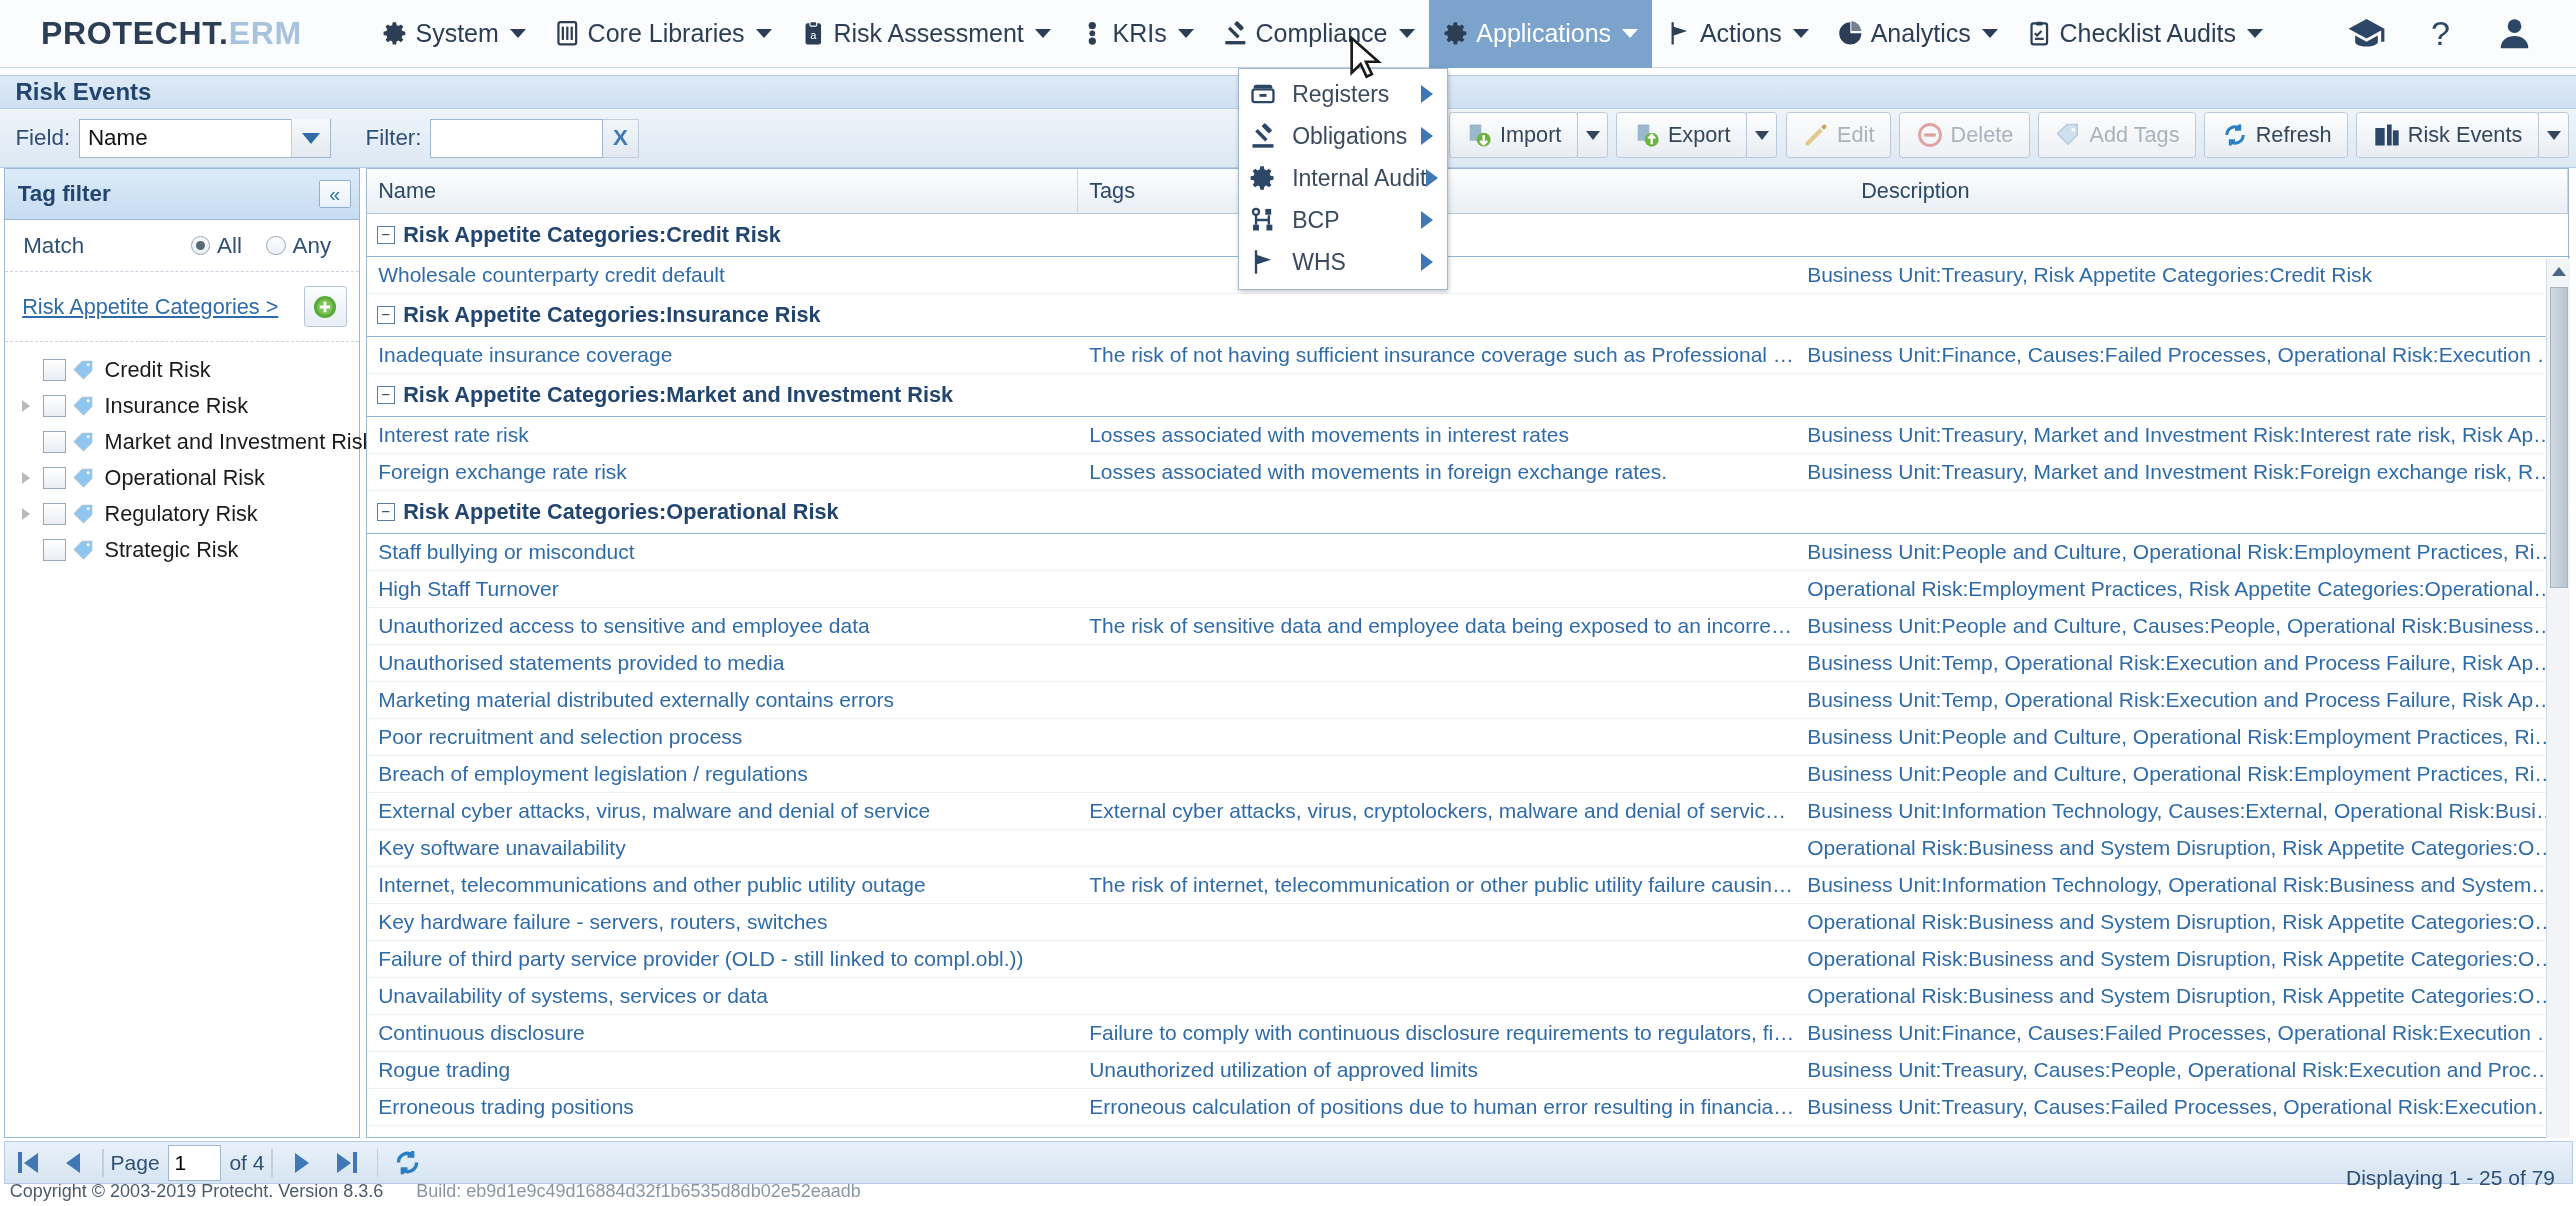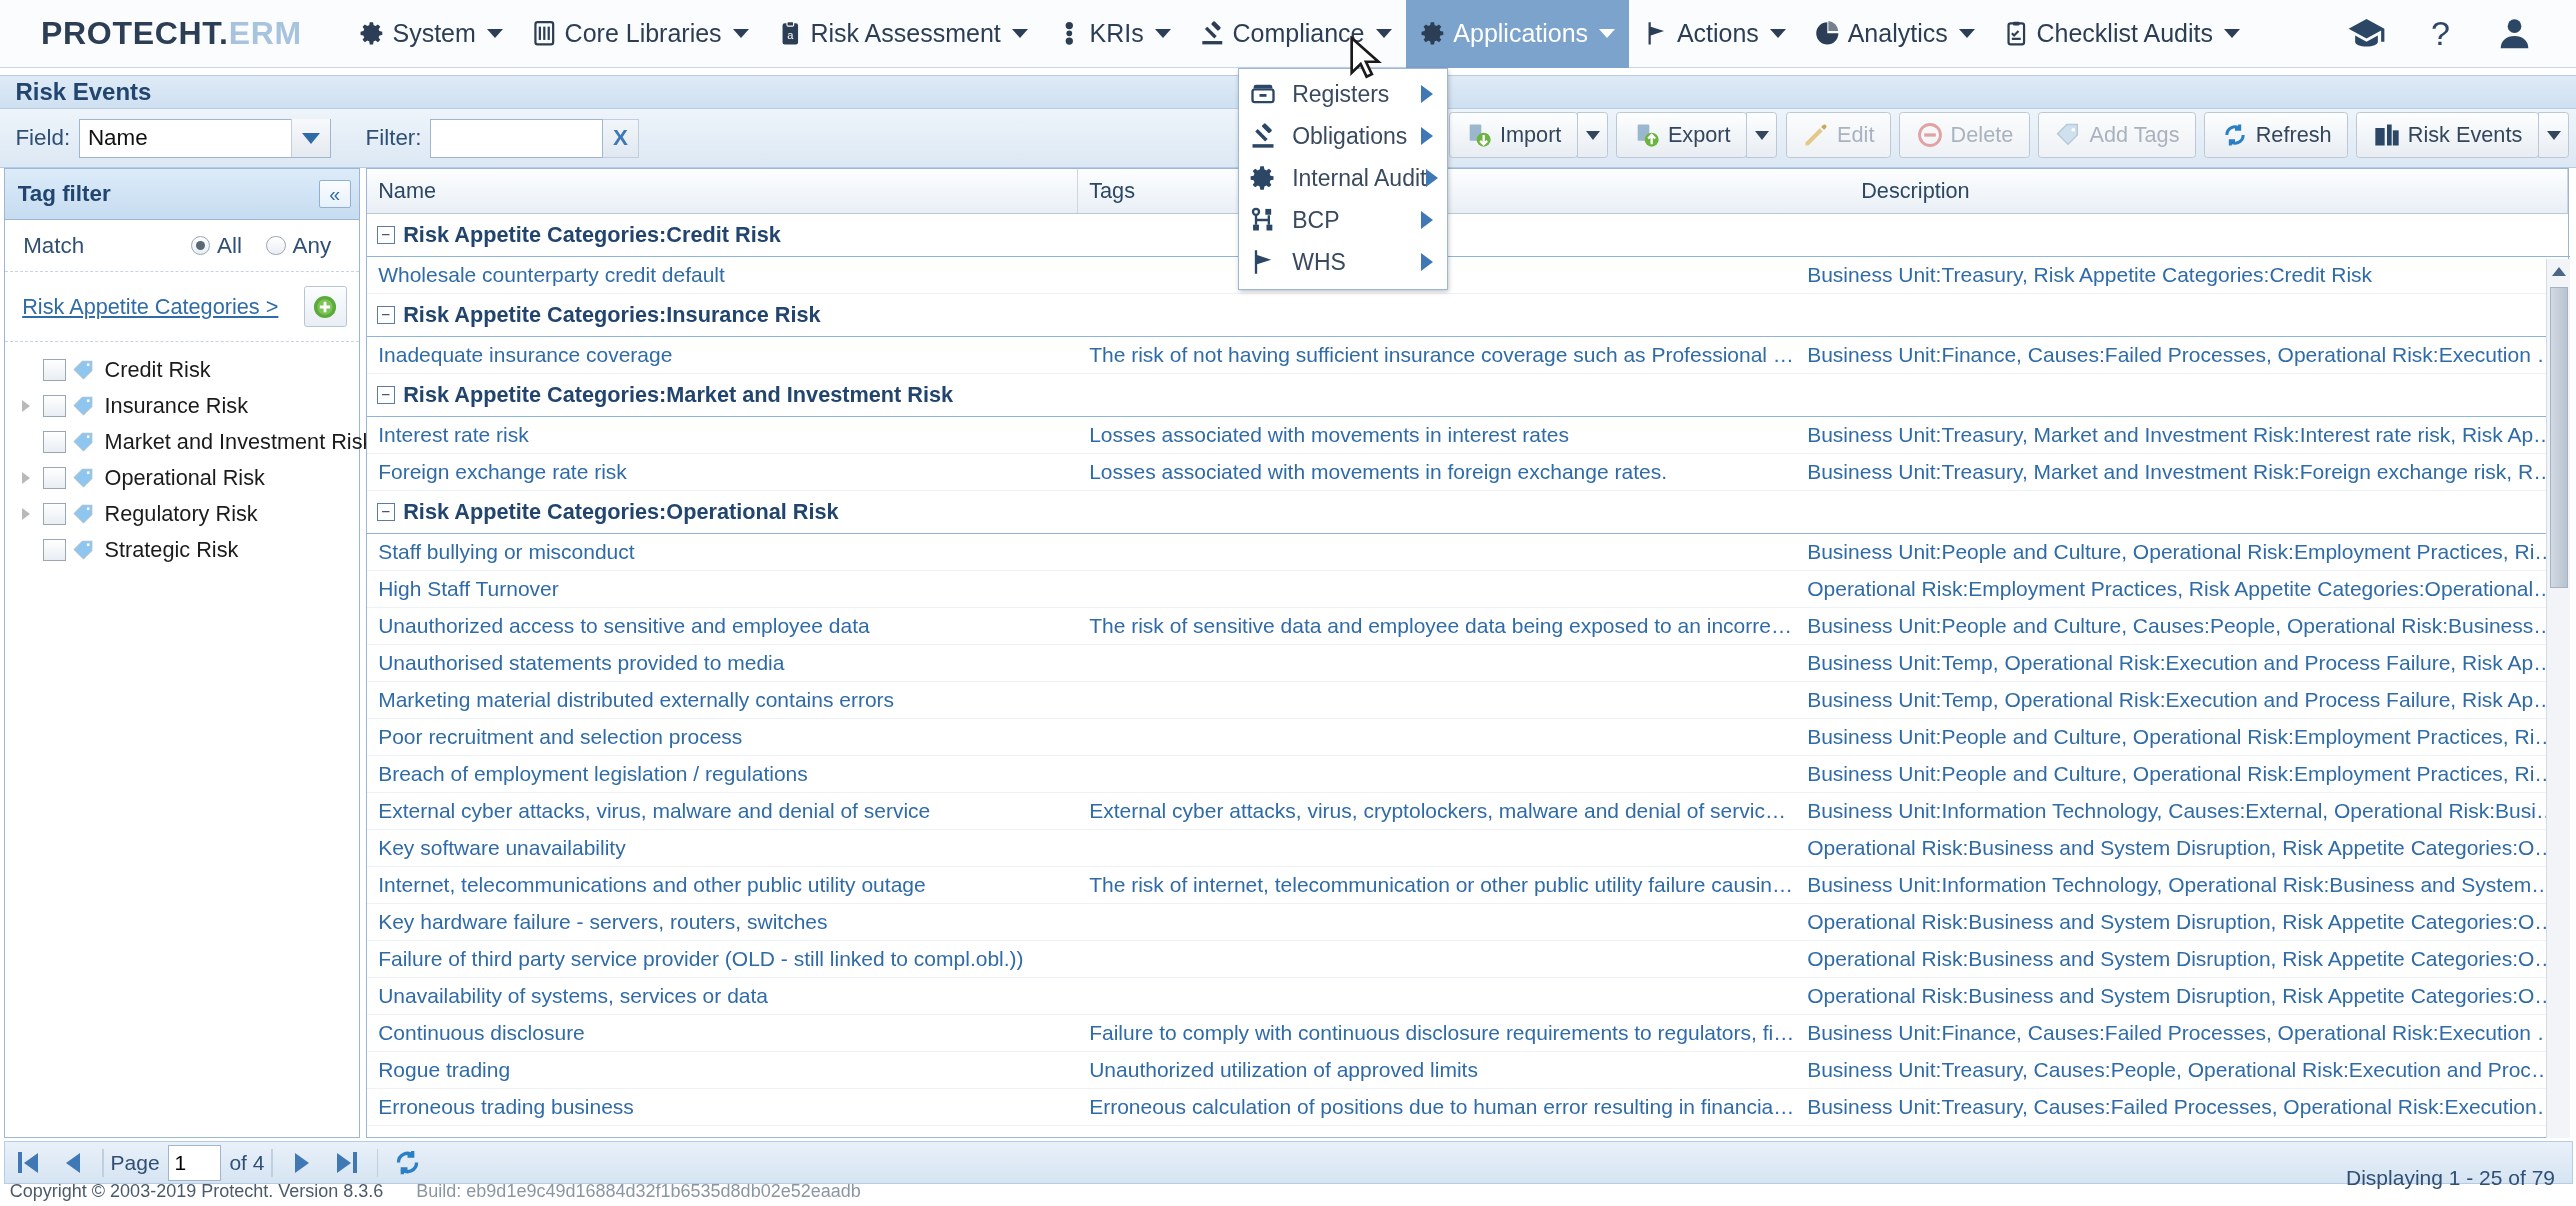--- a/index.html
+++ b/index.html
@@ -13,21 +13,21 @@
   body { position: relative; }
 
   
   #topnav {
     position: absolute; left: 0; top: 0; width: 2576px; height: 68px;
     background: #fbfcfd;
     border-bottom: 0.7px solid #c9d6e5;
     display: flex; align-items: center;
   }
   #logo {
-    margin-left: 41px; margin-right: 43px;
+    margin-left: 41px; margin-right: 66px;
     font-size: 32px; font-weight: bold; letter-spacing: 0.7px;
     color: #2c3e55; white-space: nowrap;
   }
   #logo .erm { color: #a8c3dd; }
   .navitem {
     display: flex; align-items: center; gap: 7px;
     height: 68px; padding: 0 14px;
     font-size: 25px; color: #2c3e55; white-space: nowrap; cursor: default;
   }
   .navitem.active { background: #7ba3cc; color: #ffffff; }
@@ -735,21 +735,21 @@
           <div class="cell c-name">Continuous disclosure</div>
           <div class="cell c-desc">Failure to comply with continuous disclosure requirements to regulators, financial inst</div>
           <div class="cell c-tags">Business Unit:Finance, Causes:Failed Processes, Operational Risk:Execution and P...</div>
         </div>
         <div class="datarow">
           <div class="cell c-name">Rogue trading</div>
           <div class="cell c-desc">Unauthorized utilization of approved limits</div>
           <div class="cell c-tags">Business Unit:Treasury, Causes:People, Operational Risk:Execution and Process F...</div>
         </div>
         <div class="datarow">
-          <div class="cell c-name">Erroneous trading business</div>
+          <div class="cell c-name">Erroneous trading positions</div>
           <div class="cell c-desc">Erroneous calculation of positions due to human error resulting in financial losses and</div>
           <div class="cell c-tags">Business Unit:Treasury, Causes:Failed Processes, Operational Risk:Execution and ...</div>
         </div>
       </div>
     <div id="vscroll">
       <div class="arrow up">
           <i></i>
         </div>
       <div id="vthumb"></div>
 

